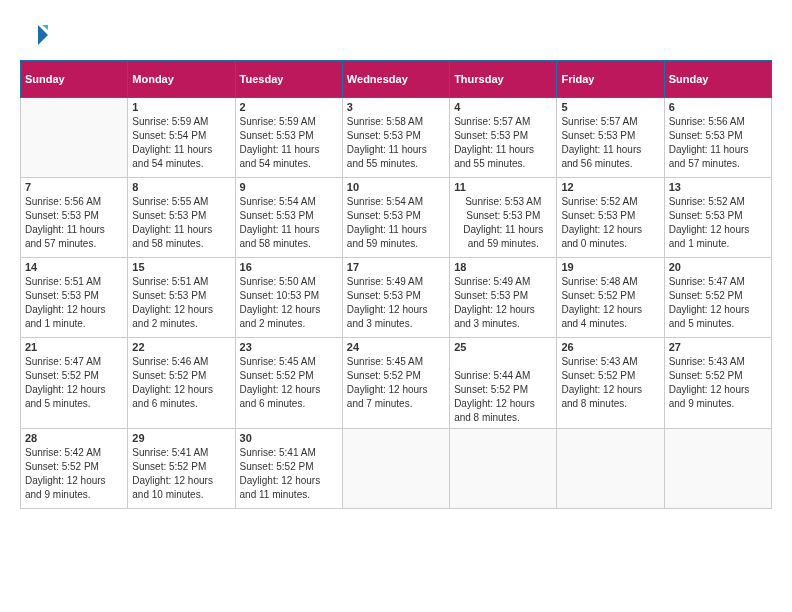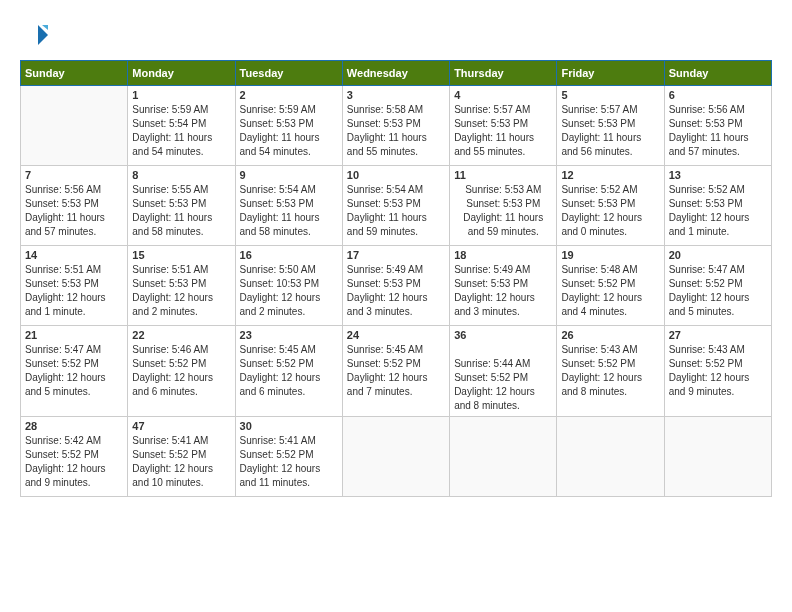--- a/index.html
+++ b/index.html
@@ -45,23 +45,23 @@
     .location {
       font-size: 14px;
       color: #555;
     }
     .calendar {
       width: 100%;
       border-collapse: collapse;
       font-size: 10px;
     }
     .calendar th {
-      background-color: #4d7c0f;
+      background-color: #be185d;
       color: #fff;
-      padding: 6px 4px;
+      padding: 12px 4px;
       text-align: left;
       font-size: 11px;
       border: 1px solid #1a6faf;
     }
     .calendar td {
       border: 1px solid #ccc;
       vertical-align: top;
       padding: 3px 4px;
       width: calc(100% / 7);
       height: 80px;
@@ -286,21 +286,21 @@
 and 6 minutes.</div>
         </td>
         <td>
           <span class="day-number">24</span>
           <div class="day-info" style="white-space: pre-line;">Sunrise: 5:45 AM
 Sunset: 5:52 PM
 Daylight: 12 hours
 and 7 minutes.</div>
         </td>
         <td>
-          <span class="day-number">36</span>
+          <span class="day-number">25</span>
           <div class="day-info" style="white-space: pre-line; margin-top: 16px;">Sunrise: 5:44 AM
 Sunset: 5:52 PM
 Daylight: 12 hours
 and 8 minutes.</div>
         </td>
         <td>
           <span class="day-number">26</span>
           <div class="day-info" style="white-space: pre-line;">Sunrise: 5:43 AM
 Sunset: 5:52 PM
 Daylight: 12 hours
@@ -316,21 +316,21 @@
       </tr>
       <tr>
         <td>
           <span class="day-number">28</span>
           <div class="day-info" style="white-space: pre-line;">Sunrise: 5:42 AM
 Sunset: 5:52 PM
 Daylight: 12 hours
 and 9 minutes.</div>
         </td>
         <td>
-          <span class="day-number">47</span>
+          <span class="day-number">29</span>
           <div class="day-info" style="white-space: pre-line;">Sunrise: 5:41 AM
 Sunset: 5:52 PM
 Daylight: 12 hours
 and 10 minutes.</div>
         </td>
         <td>
           <span class="day-number">30</span>
           <div class="day-info" style="white-space: pre-line;">Sunrise: 5:41 AM
 Sunset: 5:52 PM
 Daylight: 12 hours

